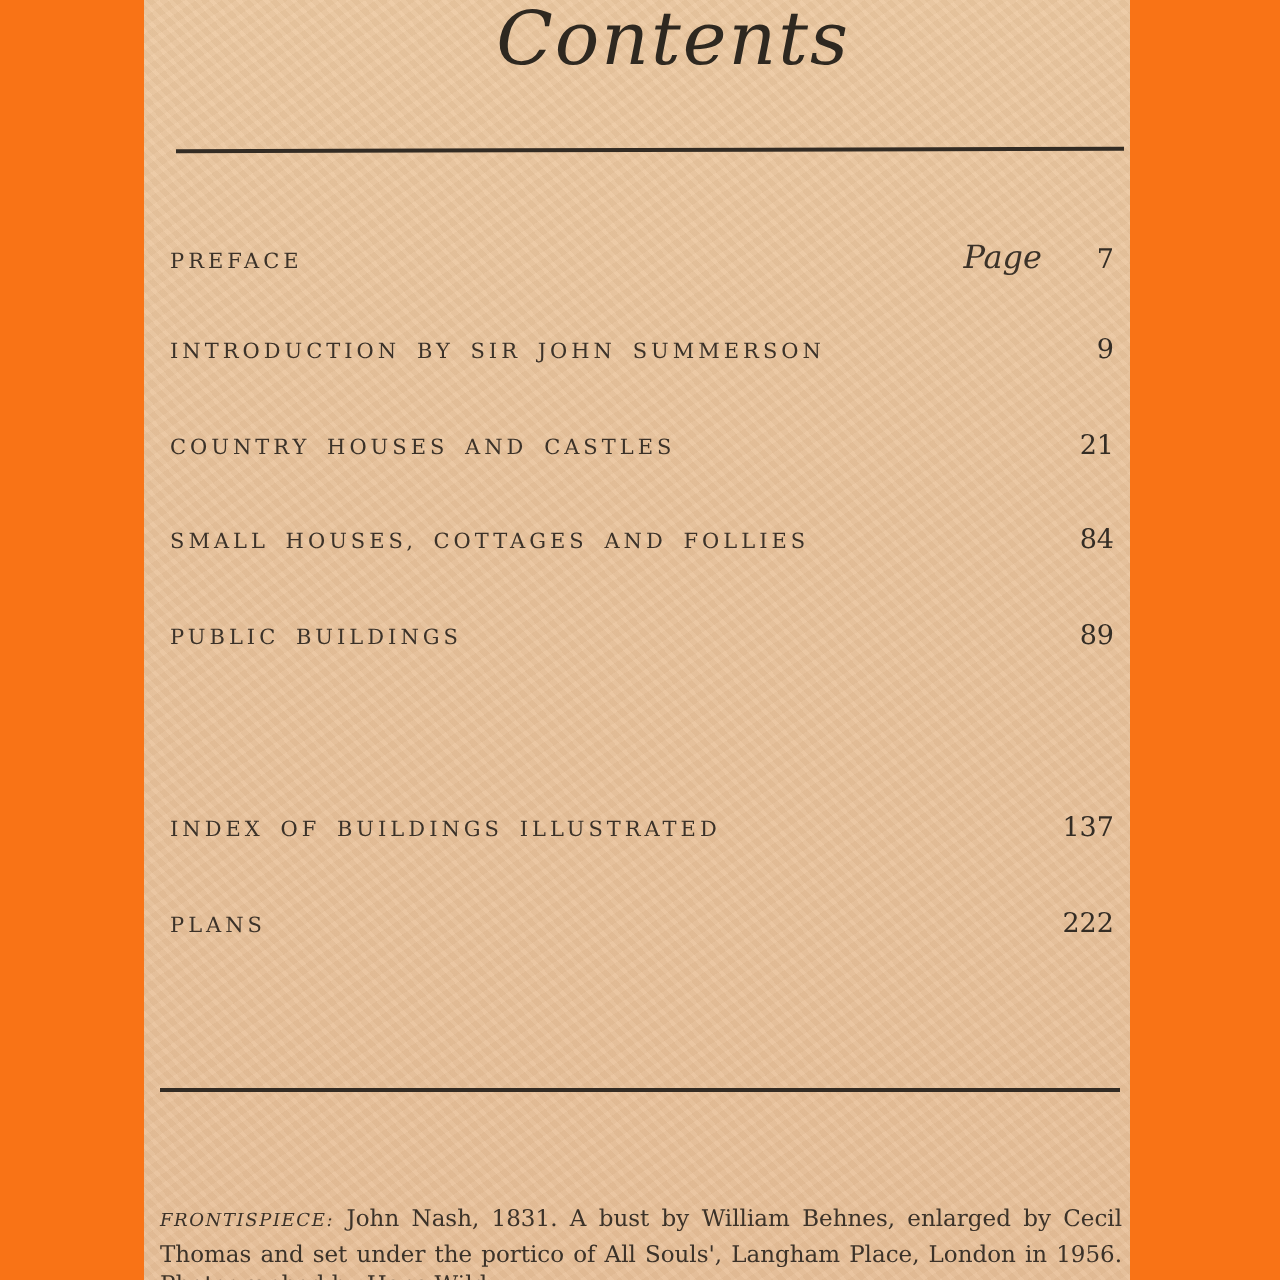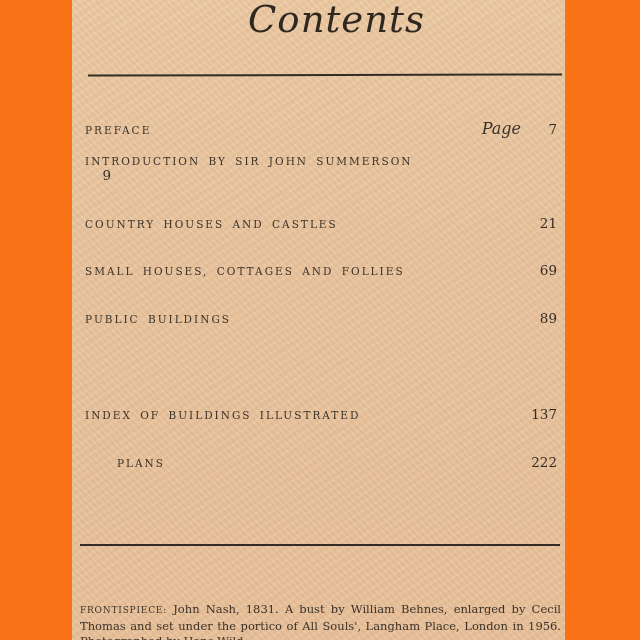--- a/index.html
+++ b/index.html
@@ -116,20 +116,21 @@
     z-index: 2;
     font-family: "DejaVu Serif", serif;
     font-size: 11.5px;
     line-height: 15.5px;
     color: #3b3229;
     text-align: justify;
   }
   .fn-label {
     font-size: 9px;
     letter-spacing: 0.8px;
+    font-style: italic;
   }
 </style>
 </head>
 <body>
 
 <div class="stage">
   <div class="paper">
 
     <div class="title">Contents</div>
 
@@ -137,62 +138,62 @@
 
     <div class="entries">
   <div class="row" style="top: 119px;">
     <span class="entry-label">PREFACE</span>
     <span class="entry-page">
       <span class="page-word">Page</span>
       <span class="entry-num">7</span>
     </span>
   </div>
 
-  <div class="row" style="top: 155px; flex-direction: column;">
+  <div class="row" style="top: 167px;">
     <span class="entry-label">INTRODUCTION BY SIR JOHN SUMMERSON</span>
     <span class="entry-page">
 
       <span class="entry-num">9</span>
     </span>
   </div>
 
   <div class="row" style="top: 215px;">
     <span class="entry-label">COUNTRY HOUSES AND CASTLES</span>
     <span class="entry-page">
 
       <span class="entry-num">21</span>
     </span>
   </div>
 
   <div class="row" style="top: 262px;">
     <span class="entry-label">SMALL HOUSES, COTTAGES AND FOLLIES</span>
     <span class="entry-page">
 
-      <span class="entry-num">69</span>
+      <span class="entry-num">84</span>
     </span>
   </div>
 
   <div class="row" style="top: 310px;">
     <span class="entry-label">PUBLIC BUILDINGS</span>
     <span class="entry-page">
 
       <span class="entry-num">89</span>
     </span>
   </div>
 
 
   <div class="row" style="top: 406px;">
     <span class="entry-label">INDEX OF BUILDINGS ILLUSTRATED</span>
     <span class="entry-page">
 
       <span class="entry-num">137</span>
     </span>
   </div>
 
-  <div class="row" style="top: 454px; margin-left: 32px;">
+  <div class="row" style="top: 454px;">
     <span class="entry-label">PLANS</span>
     <span class="entry-page">
 
       <span class="entry-num">222</span>
     </span>
   </div>
 </div>
 
     <div class="rule rule-bottom"></div>
 

